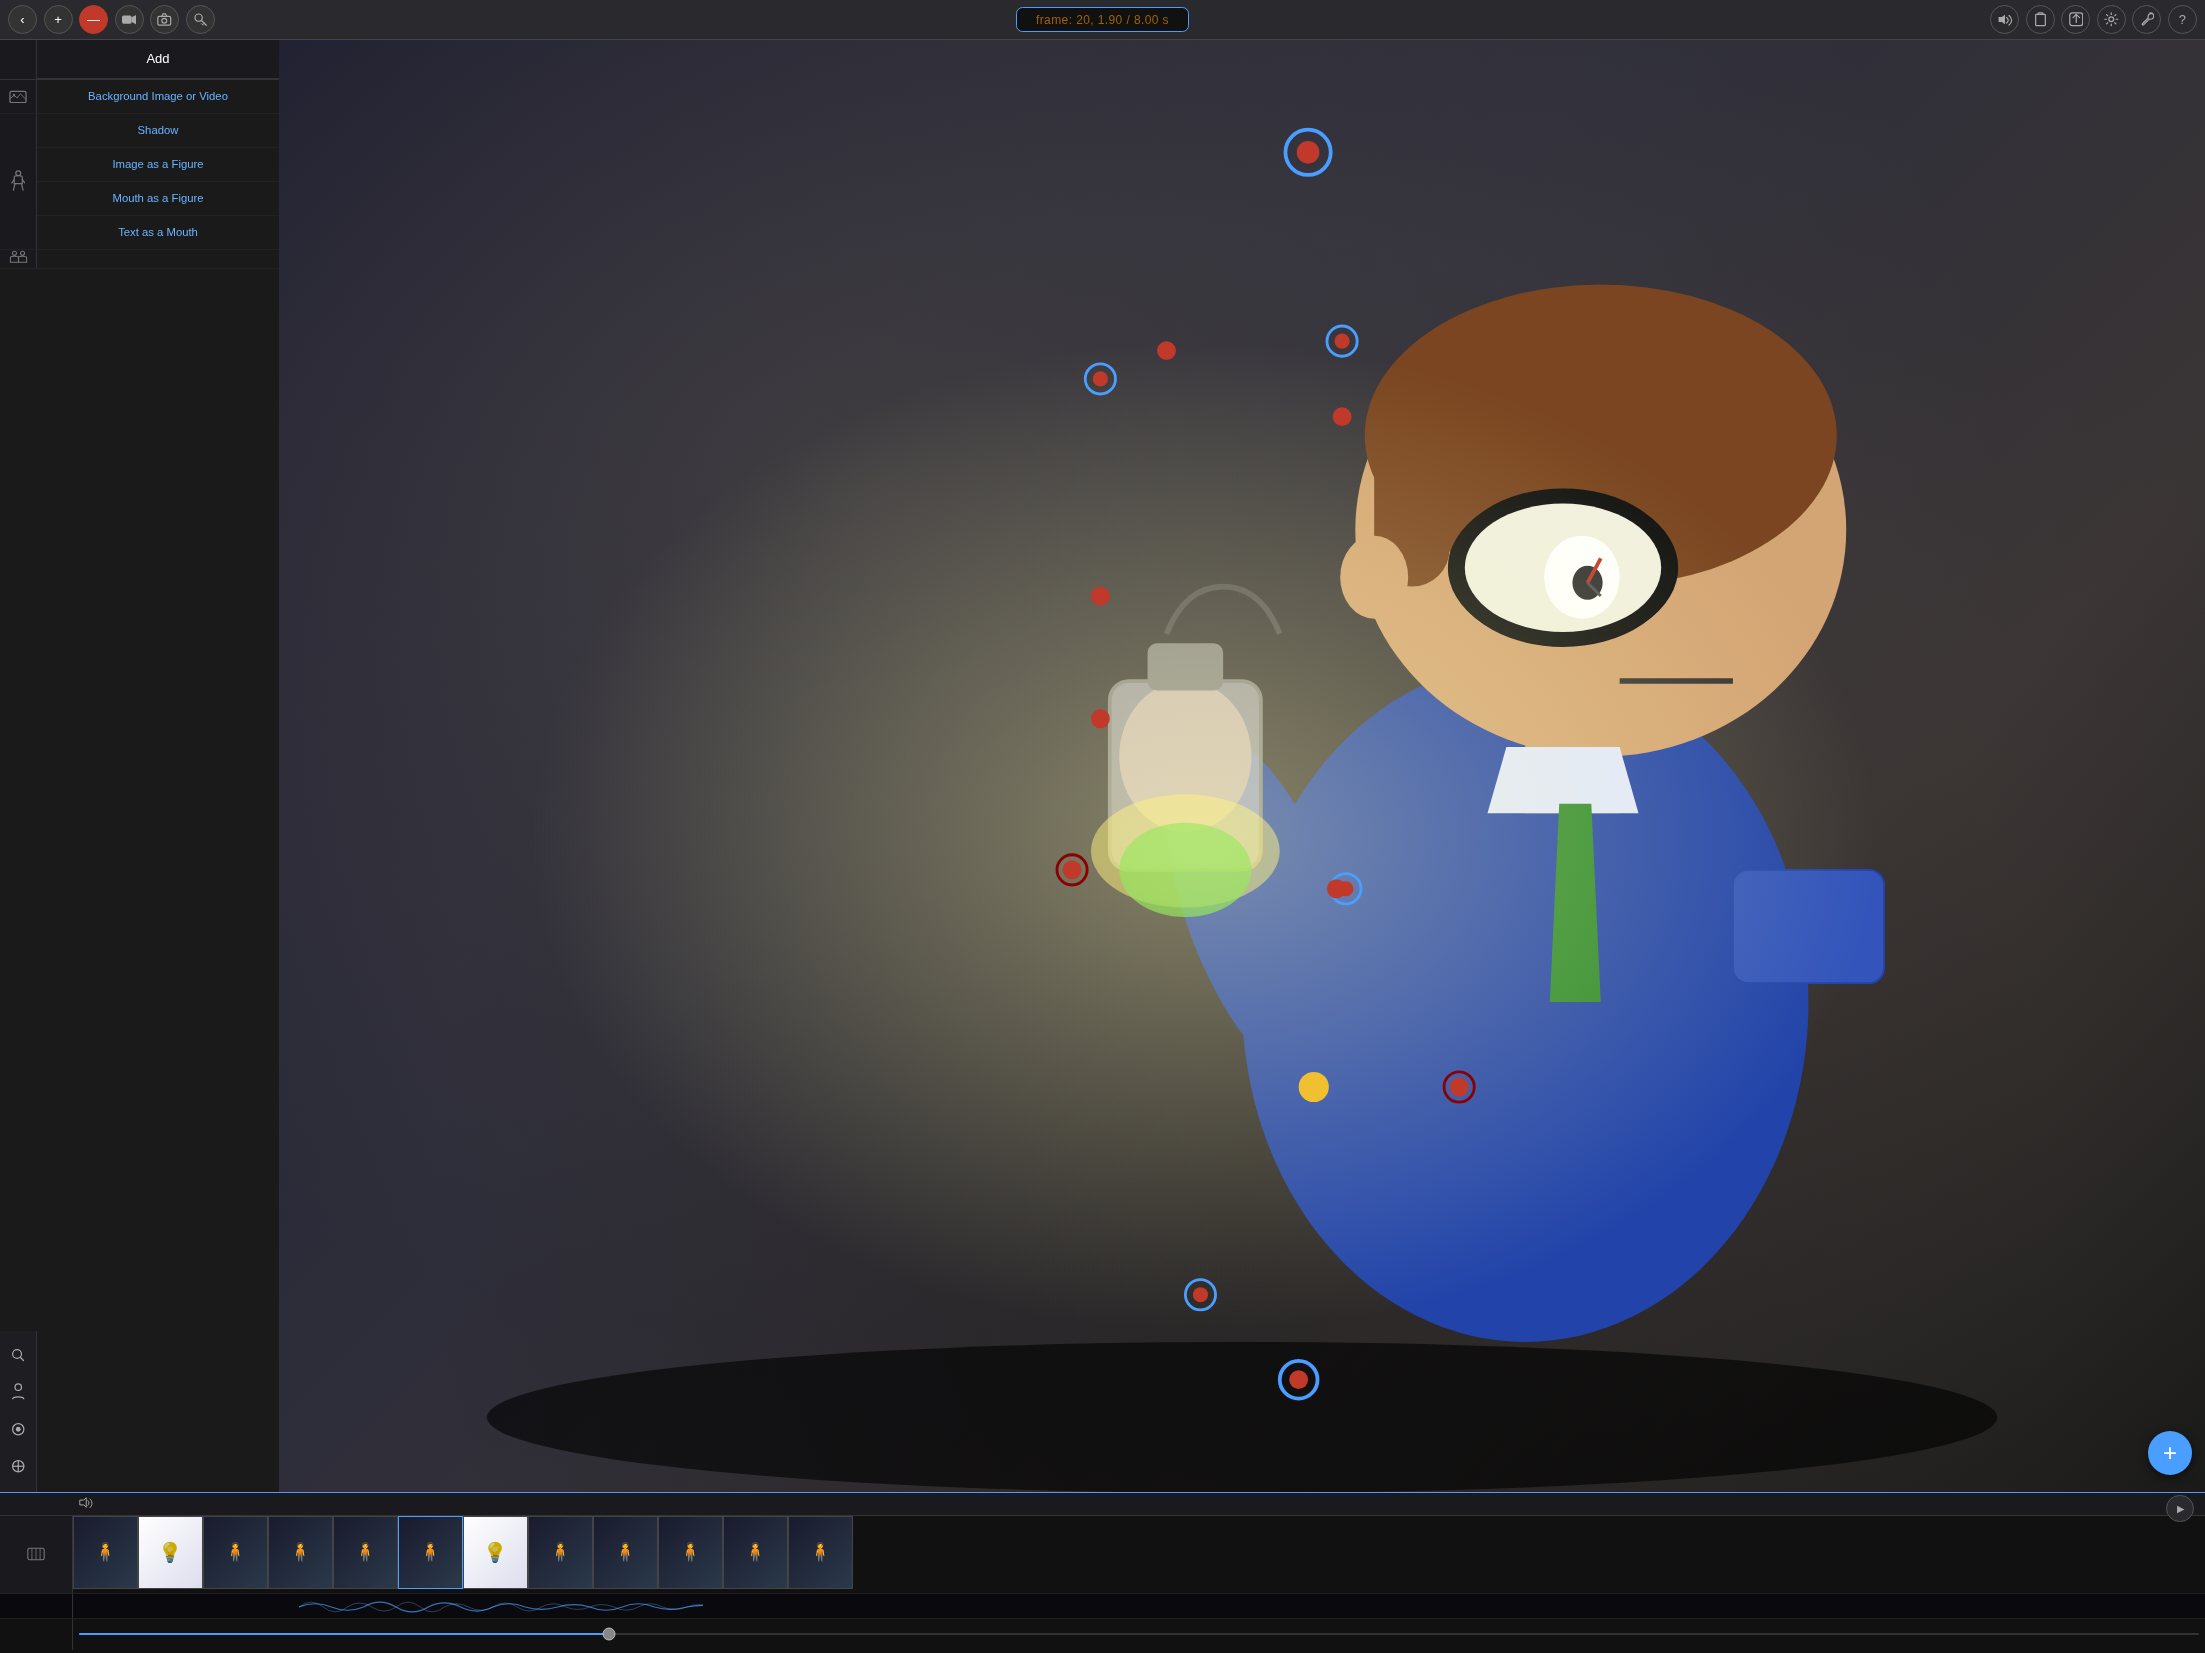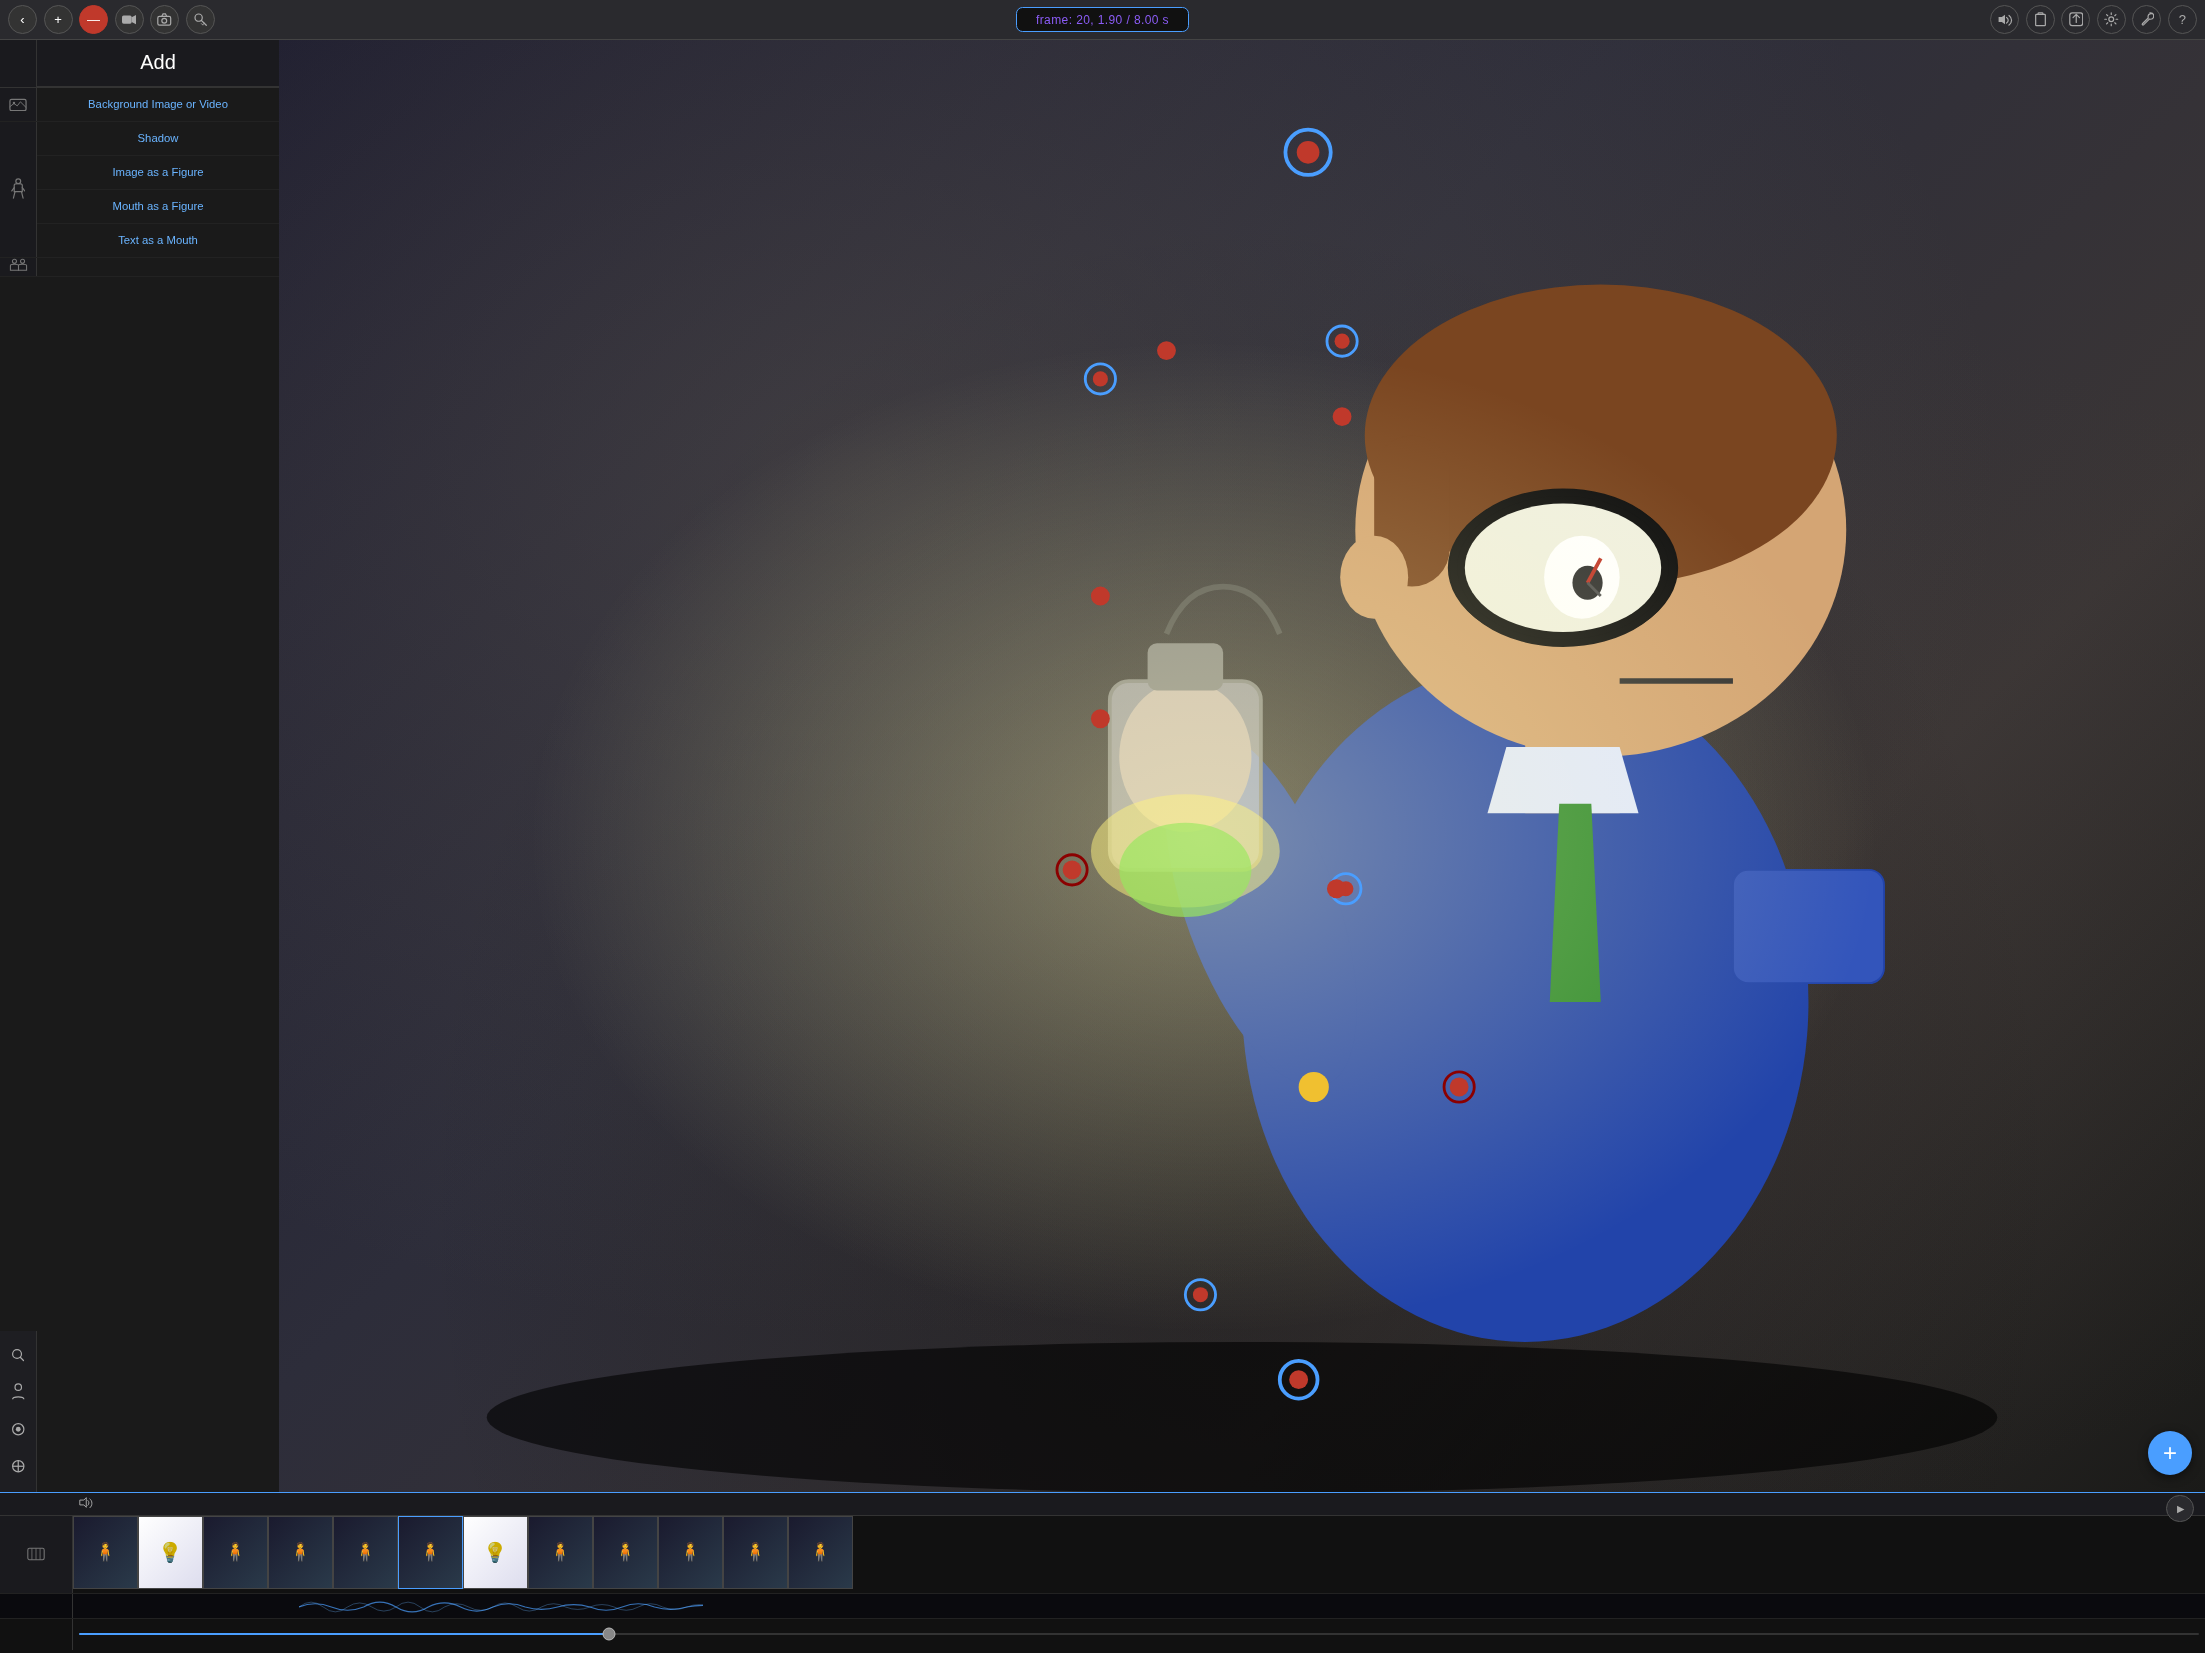--- a/index.html
+++ b/index.html
@@ -36,21 +36,21 @@
       cursor: pointer;
     }
     .top-bar-btn.red { background: #c0392b; border-color: #c0392b; }
     .frame-indicator {
       margin: 0 auto;
       background: #111;
       border: 1.2px solid #4a9eff;
       border-radius: 6.5px;
       padding: 4.8px 19.4px;
       font-size: 12px;
-      color: #8b5cf6;
+      color: #a16207;
       letter-spacing: 0.4px;
     }
     .top-bar-right {
       display: flex; gap: 6.5px; align-items: center;
     }
     .top-bar-right-btn {
       width: 29px; height: 29px;
       border-radius: 50%;
       border: 1.2px solid #555;
       background: transparent;
@@ -72,21 +72,21 @@
       color: #aaa;
       font-size: 14.5px;
       cursor: pointer;
       border-radius: 4.8px;
       margin-bottom: 1.6px;
     }
     .add-panel-title {
       background: #1a1a1e;
       text-align: center;
       padding: 11.3px;
-      font-size: 20px;
+      font-size: 13px;
       font-weight: 400;
       border-bottom: 0.8px solid #333;
       color: #fff;
     }
 
     
     .panel-row {
       display: flex;
       border-bottom: 0.8px solid #222;
     }

